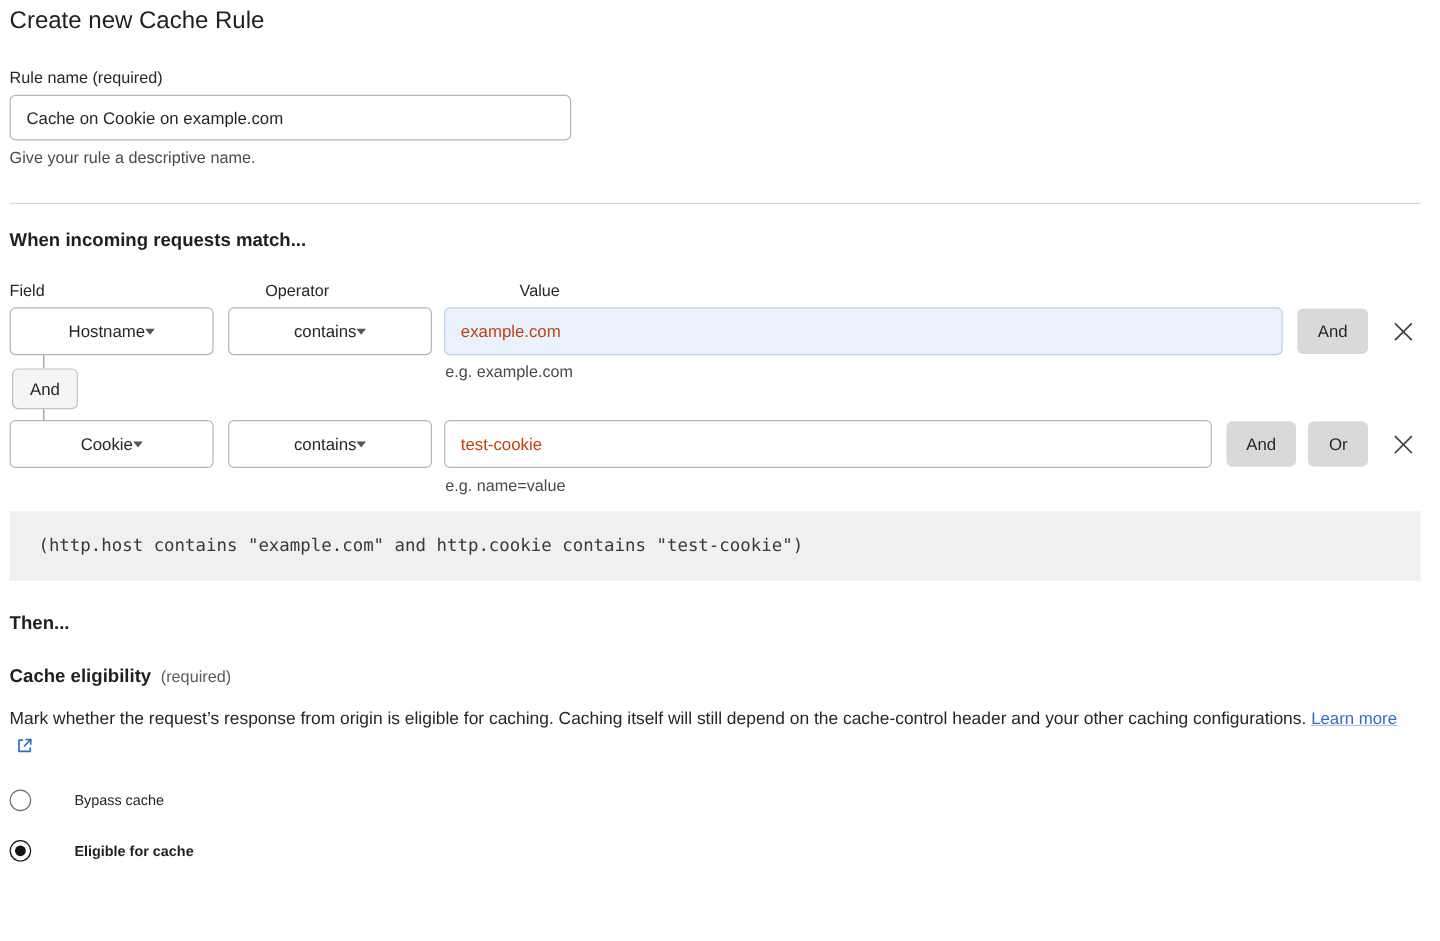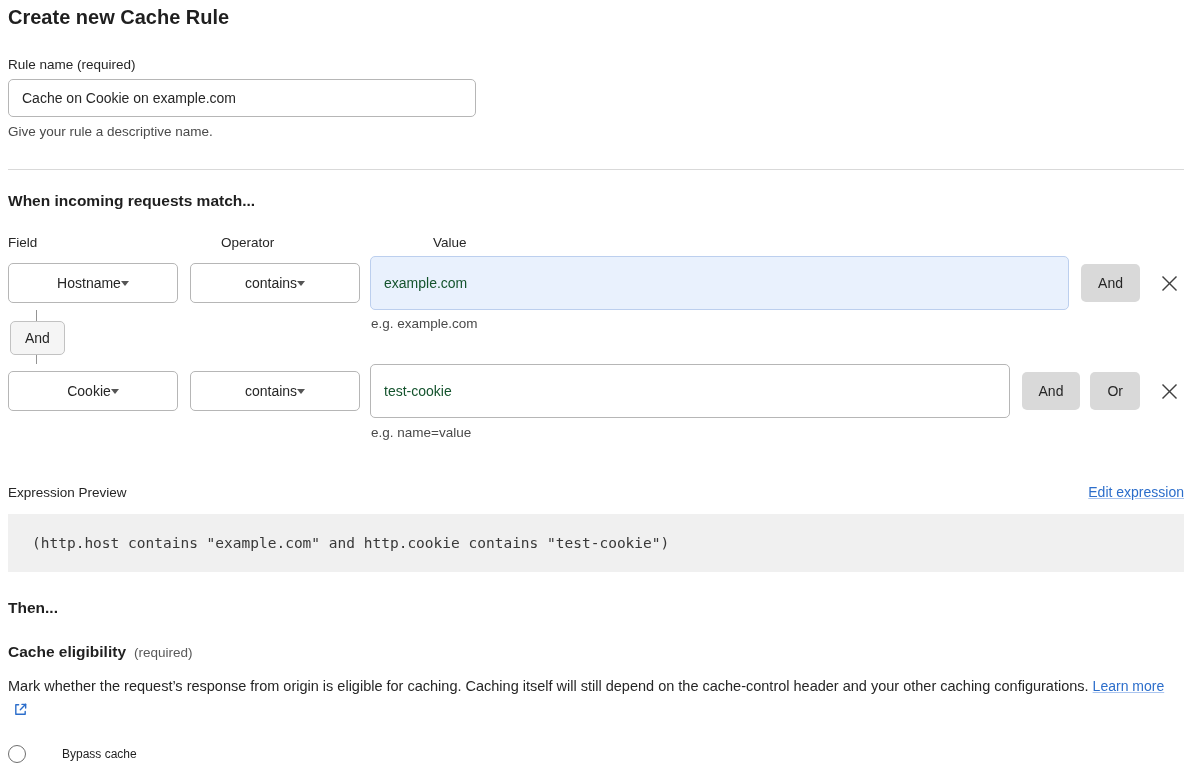--- a/index.html
+++ b/index.html
@@ -4,21 +4,21 @@
 <style>
   * { box-sizing: border-box; }
   html,body { margin:0; padding:0; }
   body {
     width:1200px; height:784px; overflow:hidden;
     font-family:"Liberation Sans", sans-serif;
     color:#262626; background:#ffffff;
   }
   .page { padding:6px 16px 0 8px; }
 
-  .page-title { font-size:20px; font-weight:700; color:#1f1f1f; margin:0; }
+  .page-title { font-size:20px; font-weight:400; color:#1f1f1f; margin:0; }
 
   .field-label { margin-top:28px; font-size:13.5px; color:#262626; }
   .rule-name-input {
     margin-top:7px; width:468px; height:38px;
     border:1px solid #b6b6b6; border-radius:5px;
     padding:0 13px; font-size:14px; color:#262626;
     font-family:"Liberation Sans", sans-serif; outline:none; background:#fff;
   }
   .helper-text { margin-top:7px; font-size:13.5px; color:#4a4a4a; }
 
@@ -37,22 +37,22 @@
     padding:0 12px; background:#fff; font-size:14px; color:#262626; cursor:pointer;
     flex:none;
   }
   .select-field { margin-right:12px; }
   .select-operator { margin-right:10px; }
   .chevron {
     width:0; height:0; border-left:4.5px solid transparent;
     border-right:4.5px solid transparent; border-top:5.5px solid #555;
   }
   .value-input {
-    flex:1; height:54px; border:1px solid #b6b6b6; border-radius:5px;
-    padding:0 13px; font-size:14px; color:#14532d;
+    flex:1; height:40px; border:1px solid #b6b6b6; border-radius:5px;
+    padding:0 13px; font-size:14px; color:#c2410c;
     font-family:"Liberation Sans", sans-serif; outline:none; background:#fff;
   }
   .value-input.highlight { background:#e9f1fd; border-color:#bccfee; }
   .op-btn {
     height:38px; padding:0 17px; margin-left:12px; flex:none;
     background:#d9d9d9; border:none; border-radius:5px;
     font-size:14px; color:#262626; font-family:"Liberation Sans", sans-serif; cursor:pointer;
   }
   .op-btn + .op-btn { margin-left:10px; }
   .remove-btn {
@@ -172,24 +172,20 @@
     <button class="remove-btn">
       <svg width="19" height="19" viewBox="0 0 19 19">
         <line x1="2.5" y1="2.5" x2="16.5" y2="16.5" stroke="#404040" stroke-width="1.4"></line>
         <line x1="16.5" y1="2.5" x2="2.5" y2="16.5" stroke="#404040" stroke-width="1.4"></line>
       </svg>
     </button>
   </div>
   <div class="after-helper helper-indent">e.g. name=value</div>
 
   
-  <div class="expr-row">
-    <div class="expr-label">Expression Preview</div>
-    <a class="link">Edit expression</a>
-  </div>
   <div class="code-block">(http.host contains "example.com" and http.cookie contains "test-cookie")</div>
 
   <div class="section-heading then-heading">Then...</div>
 
   <div class="section-heading ce-heading" style="margin-top:26px;">
     <span>Cache eligibility</span>
     <span class="ce-required">(required)</span>
   </div>
 
   <div class="ce-desc">

